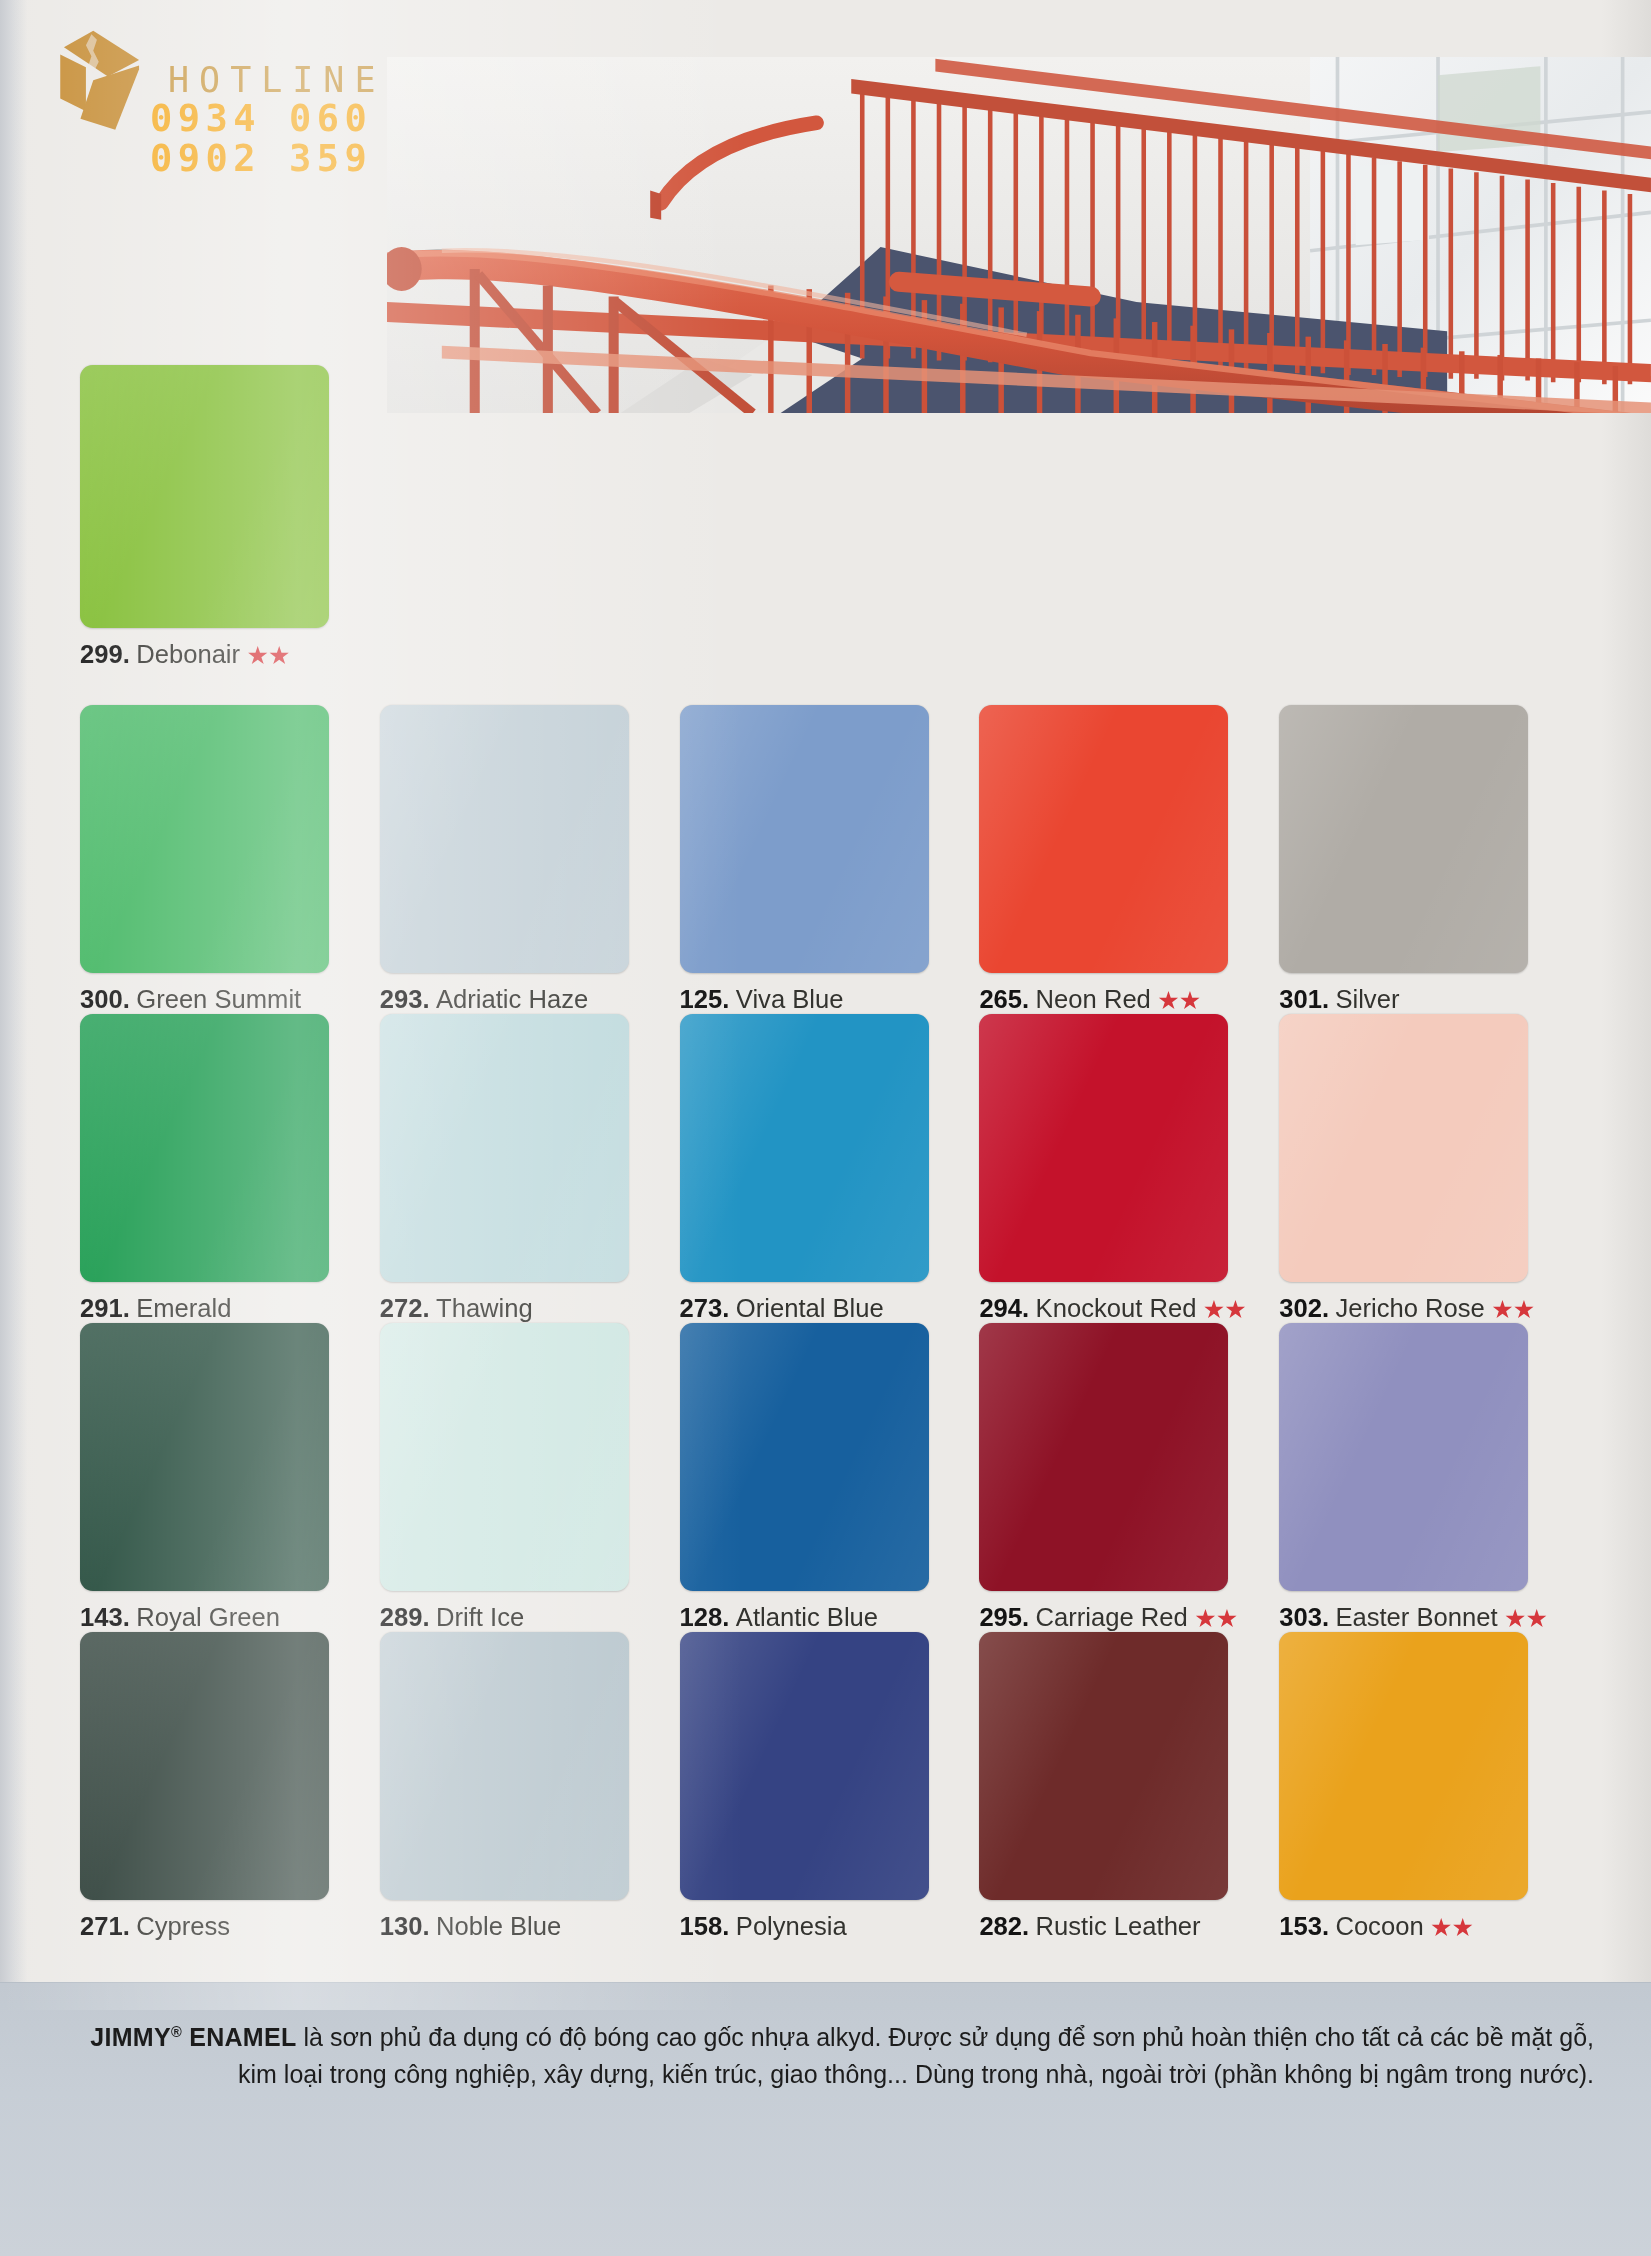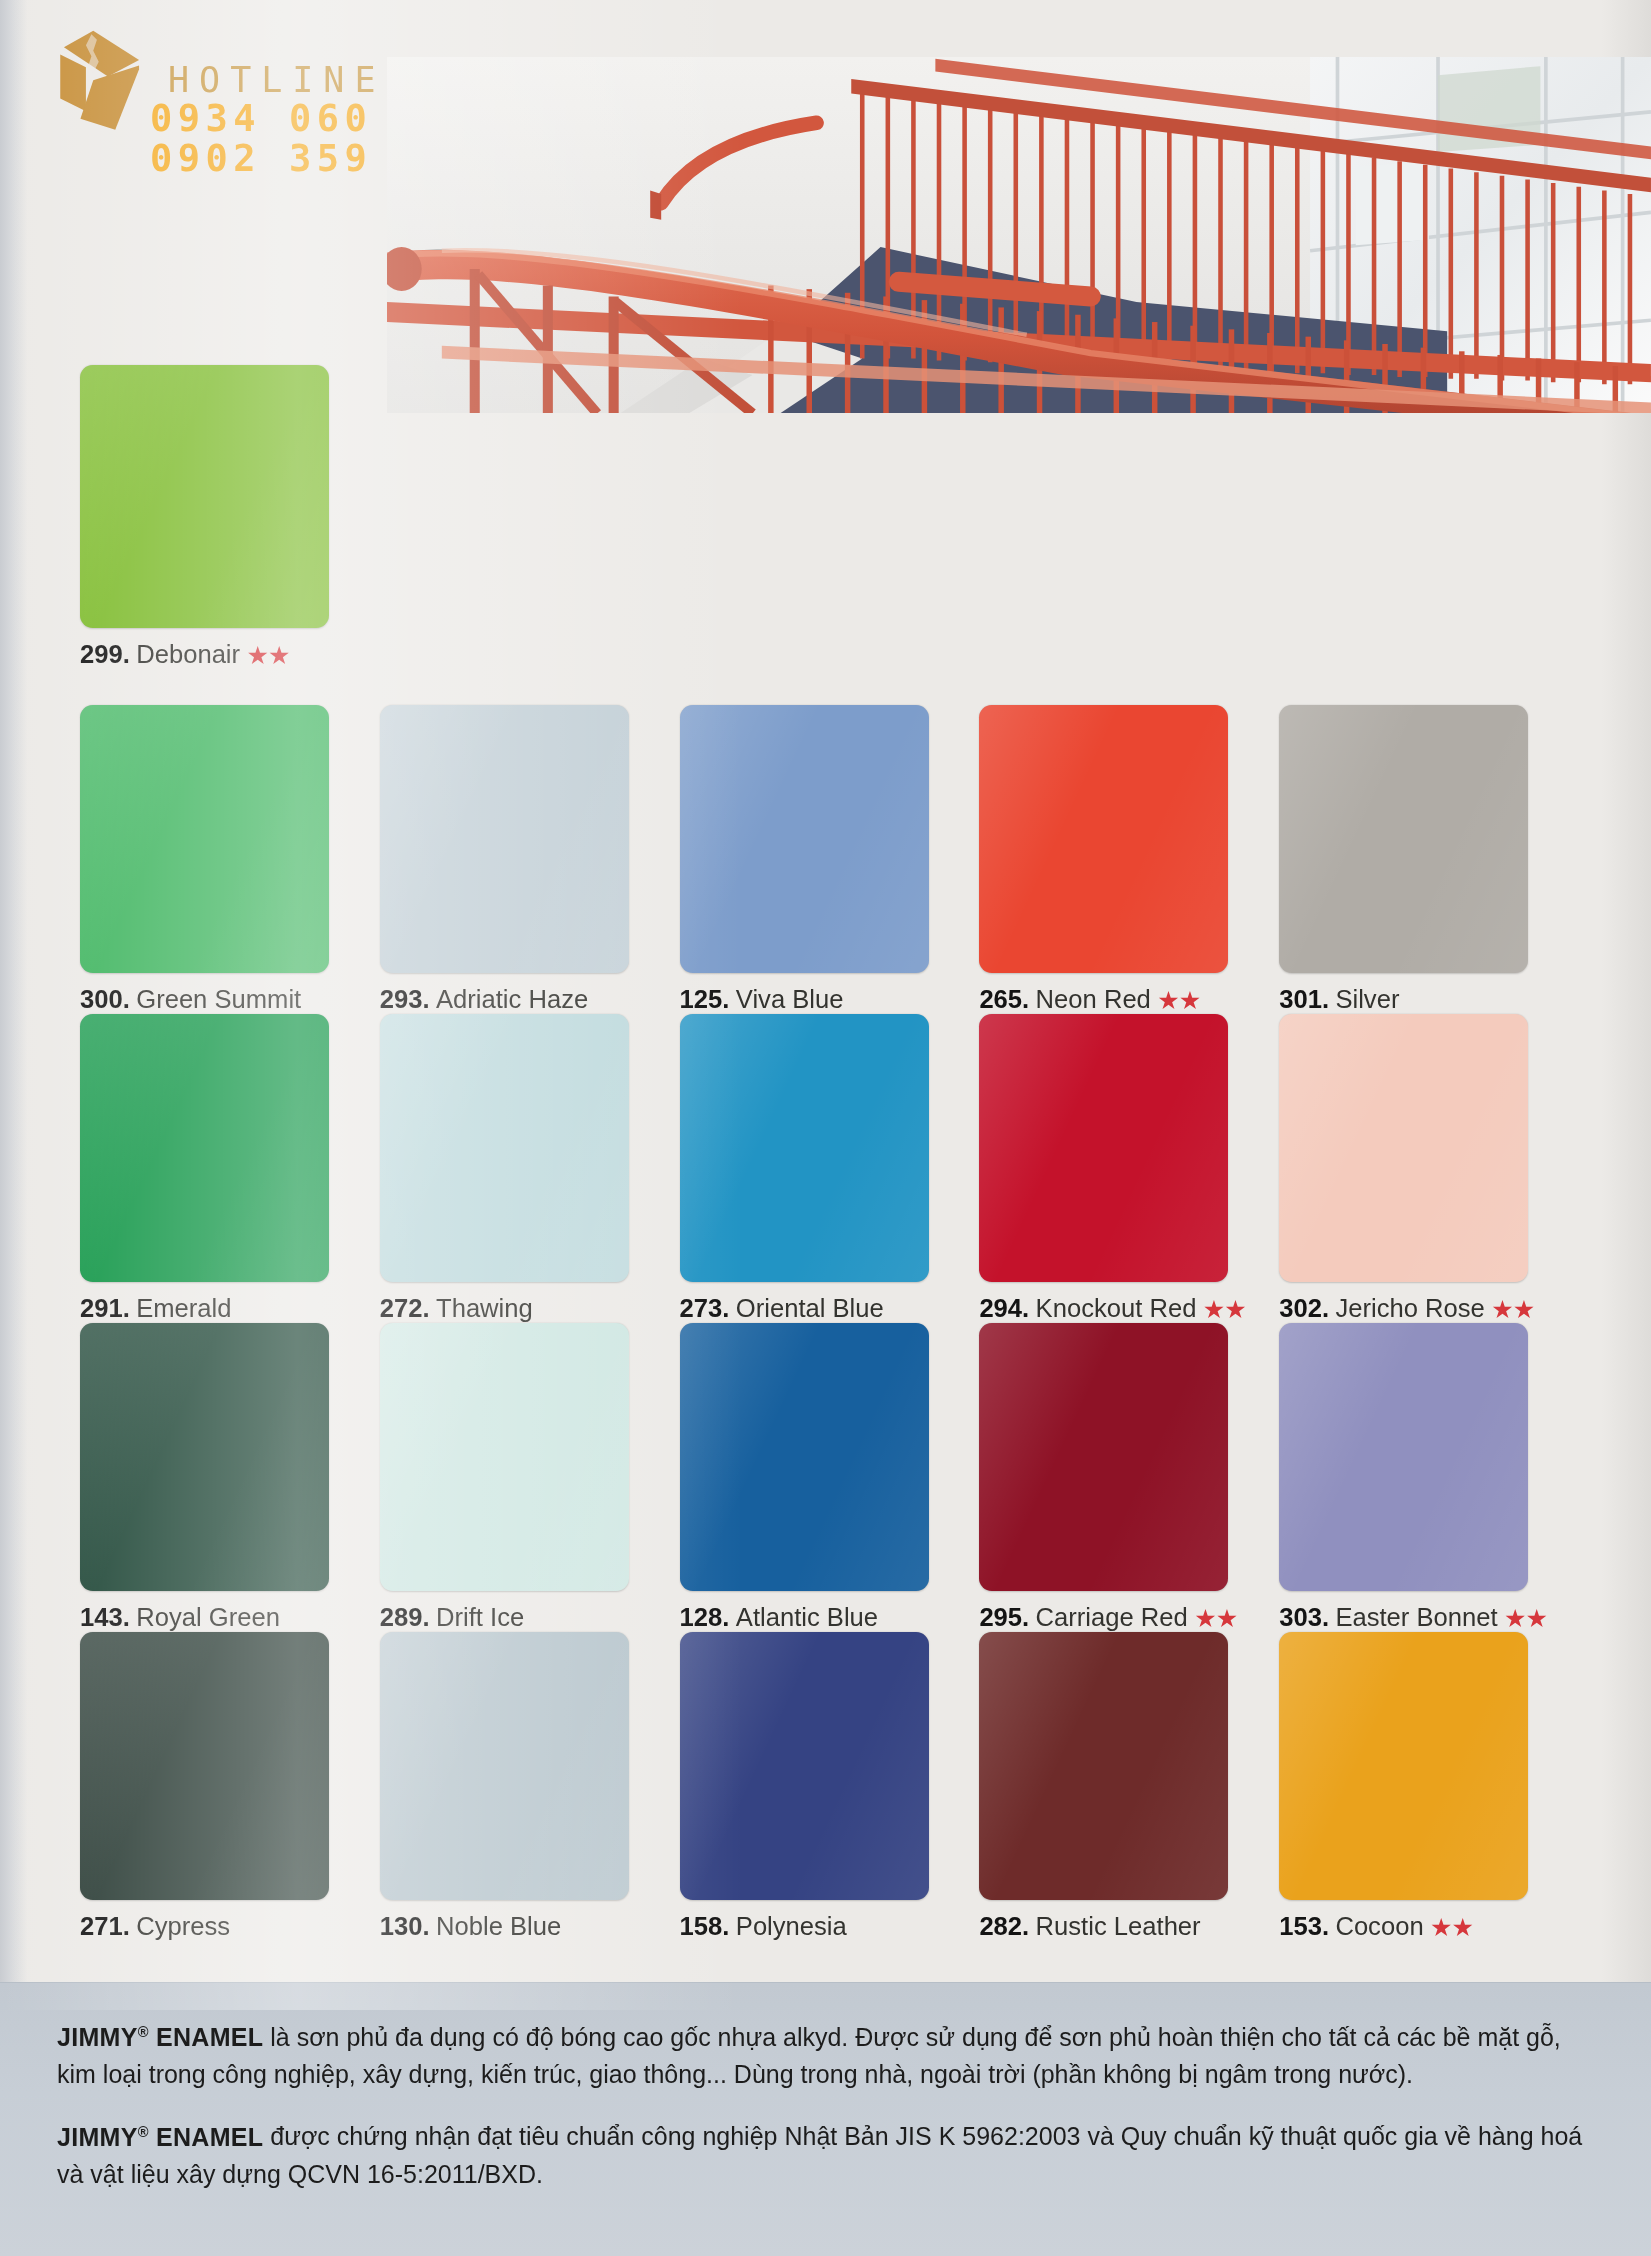--- a/index.html
+++ b/index.html
@@ -101,21 +101,21 @@
     border-top:0.9px solid #b6bec7;
   }
   #desc-inner{
     position:absolute;left:57px;right:57px;top:31px;
   }
   .para{
     font-size:25px;
     line-height:37px;
     color:#1c1c1c;
     margin:0 0 20px 0;
-    text-align:left;
+    text-align:right;
   }
   .brand{font-weight:700;letter-spacing:0.3px;}
   .brand sup{font-size:14.6px;font-weight:700;vertical-align:super;}
 </style>
 </head>
 <body>
 
 <div id="page">
 
   <div id="hotline">
@@ -457,21 +457,18 @@
           </div>
         </div>
       </div>
   </div>
 
   <div id="desc">
     <div id="desc-inner">
       <p class="para">
         <span class="brand"><span>JIMMY</span><sup>®</sup> <span>ENAMEL</span></span><span> là sơn phủ đa dụng có độ bóng cao gốc nhựa alkyd. Được sử dụng để sơn phủ hoàn thiện cho tất cả các bề mặt gỗ, kim loại trong công nghiệp, xây dựng, kiến trúc, giao thông... Dùng trong nhà, ngoài trời (phần không bị ngâm trong nước).</span>
       </p>
-      <p class="para">
-        <span class="brand"><span>JIMMY</span><sup>®</sup> <span>ENAMEL</span></span><span> được chứng nhận đạt tiêu chuẩn công nghiệp Nhật Bản JIS K 5962:2003 và Quy chuẩn kỹ thuật quốc gia về hàng hoá và vật liệu xây dựng QCVN 16-5:2011/BXD.</span>
-      </p>
     </div>
   </div>
 
   <div id="sheen"></div>
 </div>
 
 
 </body></html>

